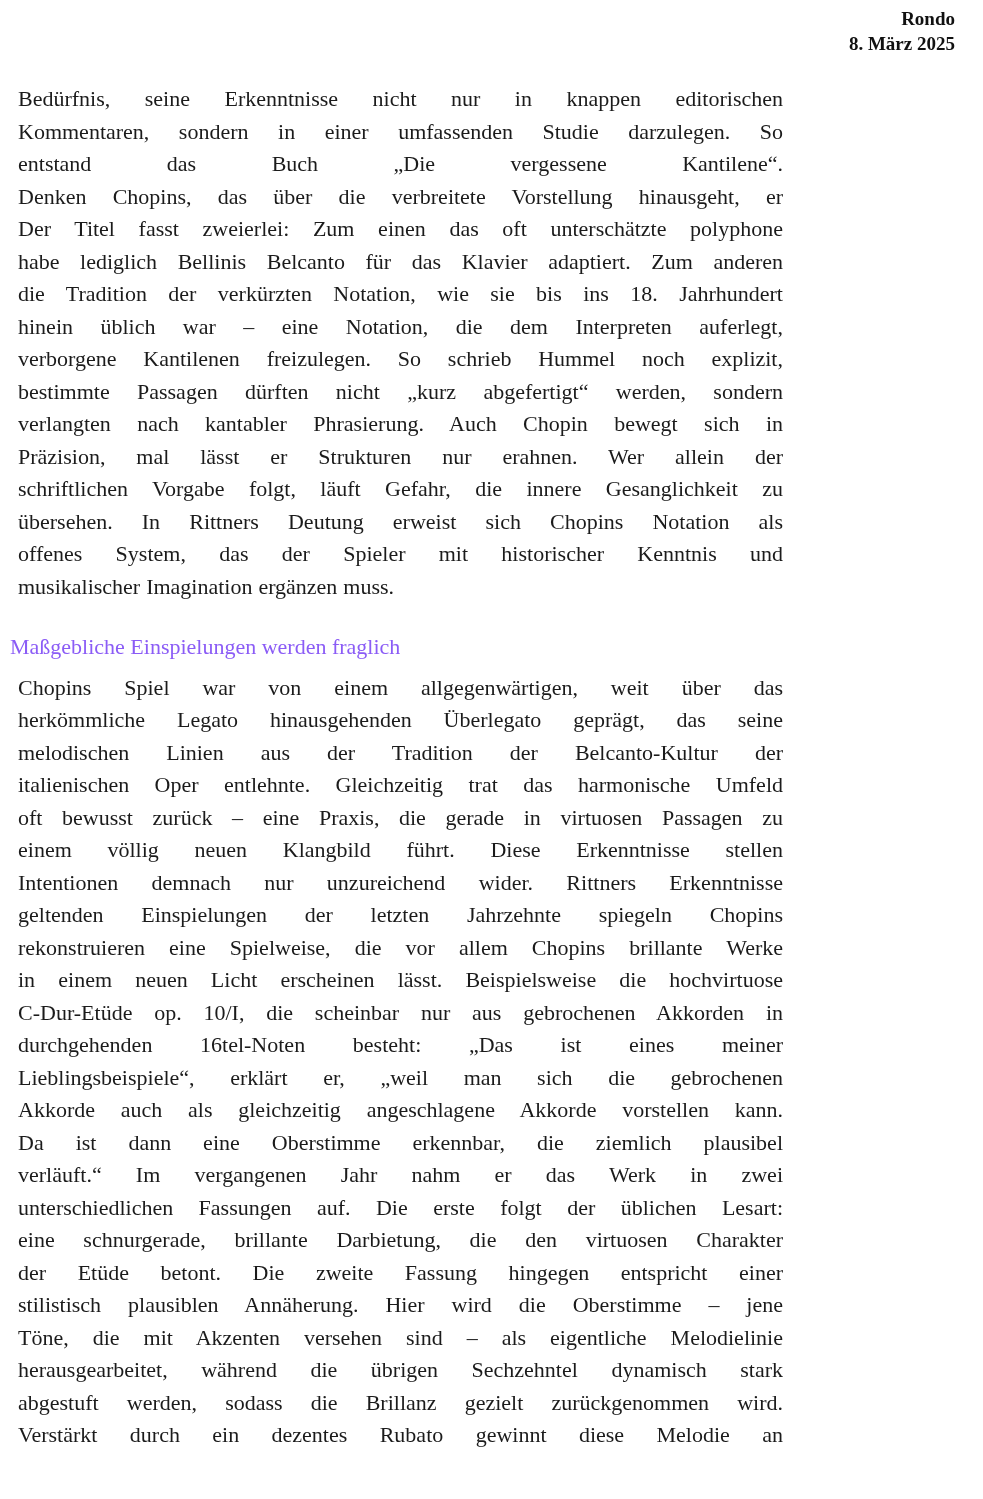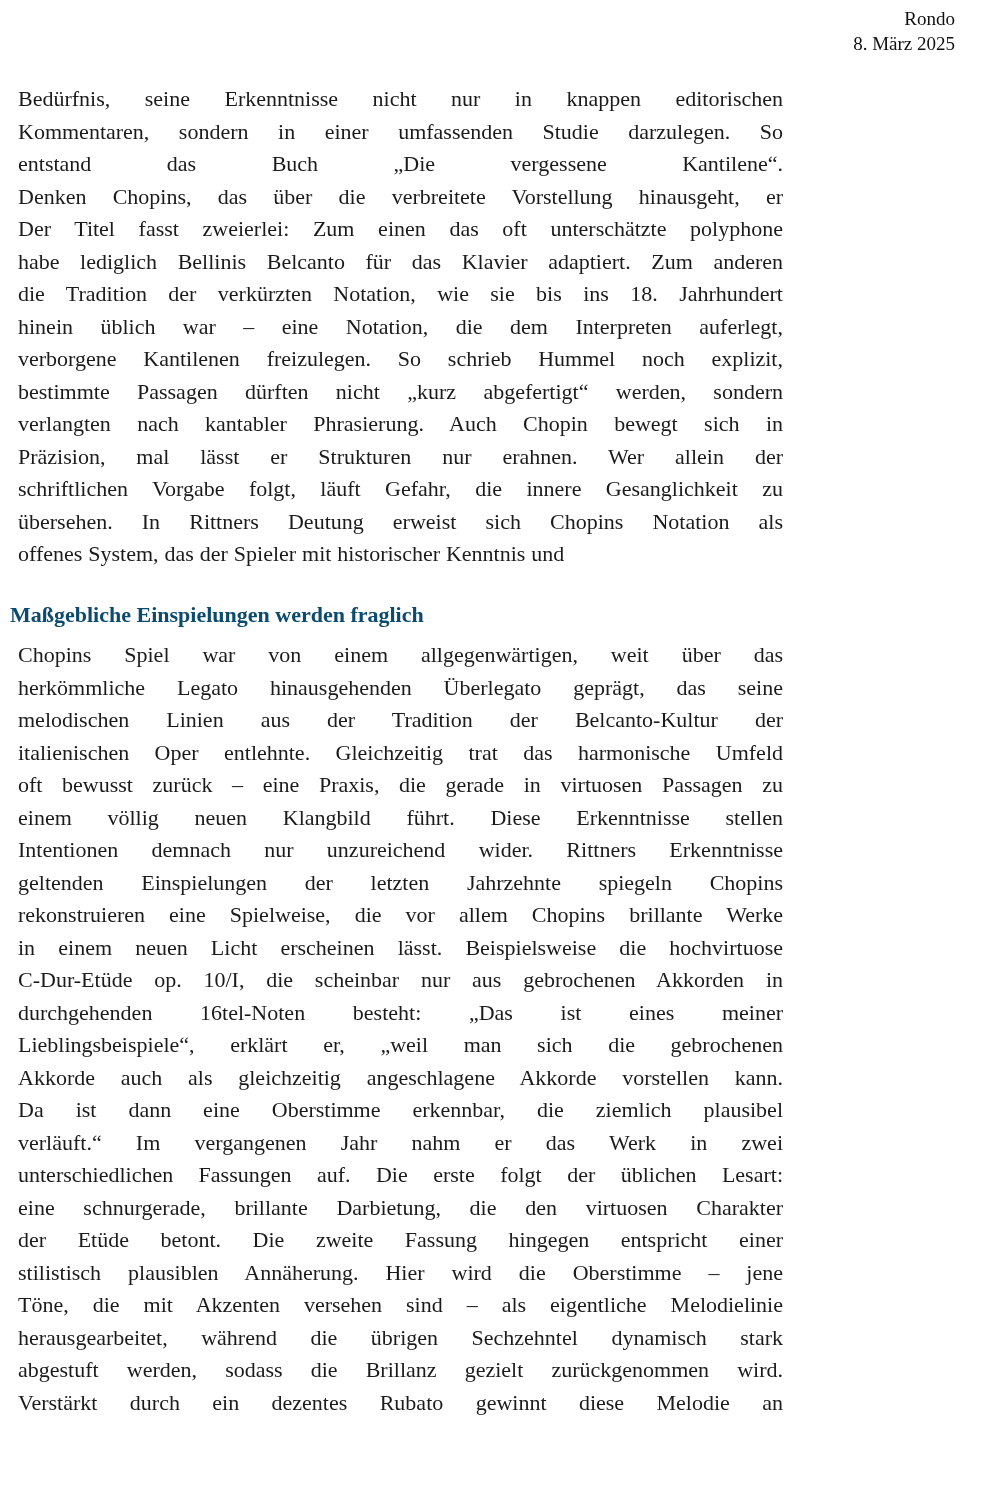--- a/index.html
+++ b/index.html
@@ -16,20 +16,21 @@
     color: #1b1b1b;
   }
   .page-header {
     position: absolute;
     top: 6px;
     right: 28px;
     text-align: right;
     font-size: 19px;
     line-height: 25px;
     color: #111111;
+    font-weight: bold;
   }
   .article-body {
     position: absolute;
     top: 75px;
     left: 10px;
     width: 781px;
     font-size: 22px;
     line-height: 32.5px;
   }
   .paragraph {
@@ -42,24 +43,24 @@
     white-space: normal;
     word-spacing: 0.02em;
   }
   
   .paragraph.closed .line:last-child {
     text-align-last: left;
   }
   .section-heading {
     font-size: 22px;
     line-height: 32.5px;
-    font-weight: bold;
+    font-weight: normal;
     margin: 28px 0 0 0;
     padding: 0;
-    color: #0c4a6e;
+    color: #8b5cf6;
   }
 </style>
 </head>
 <body>
 
 <div class="page-header">
   <div>Rondo</div>
   <div>8. März 2025</div>
 </div>
 
@@ -73,20 +74,21 @@
       <div class="line">habe lediglich Bellinis Belcanto für das Klavier adaptiert. Zum anderen</div>
       <div class="line">die Tradition der verkürzten Notation, wie sie bis ins 18. Jahrhundert</div>
       <div class="line">hinein üblich war – eine Notation, die dem Interpreten auferlegt,</div>
       <div class="line">verborgene Kantilenen freizulegen. So schrieb Hummel noch explizit,</div>
       <div class="line">bestimmte Passagen dürften nicht „kurz abgefertigt“ werden, sondern</div>
       <div class="line">verlangten nach kantabler Phrasierung. Auch Chopin bewegt sich in</div>
       <div class="line">Präzision, mal lässt er Strukturen nur erahnen. Wer allein der</div>
       <div class="line">schriftlichen Vorgabe folgt, läuft Gefahr, die innere Gesanglichkeit zu</div>
       <div class="line">übersehen. In Rittners Deutung erweist sich Chopins Notation als</div>
       <div class="line">offenes System, das der Spieler mit historischer Kenntnis und</div>
+      <div class="line">musikalischer Imagination ergänzen muss.</div>
     </div>
 
   <h2 class="section-heading">Maßgebliche Einspielungen werden fraglich</h2>
 
   <div class="paragraph open">
       <div class="line">Chopins Spiel war von einem allgegenwärtigen, weit über das</div>
       <div class="line">herkömmliche Legato hinausgehenden Überlegato geprägt, das seine</div>
       <div class="line">melodischen Linien aus der Tradition der Belcanto-Kultur der</div>
       <div class="line">italienischen Oper entlehnte. Gleichzeitig trat das harmonische Umfeld</div>
       <div class="line">oft bewusst zurück – eine Praxis, die gerade in virtuosen Passagen zu</div>

